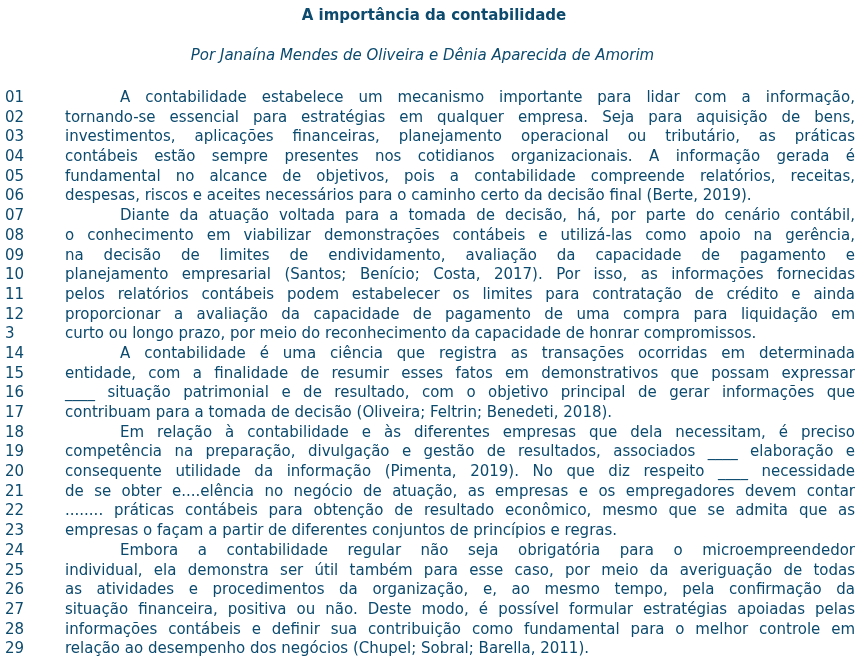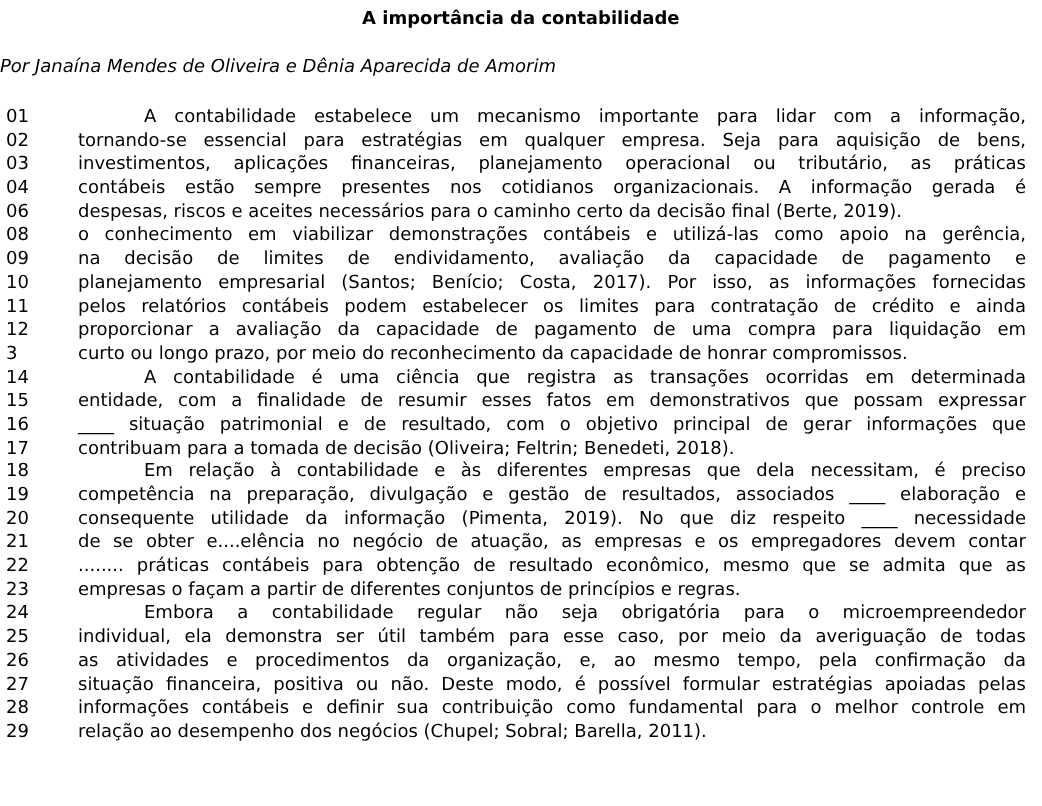--- a/index.html
+++ b/index.html
@@ -5,36 +5,36 @@
   html, body {
     margin: 0;
     padding: 0;
     background: #ffffff;
   }
   .page {
     position: relative;
     width: 868px;
     height: 672px;
     background: #ffffff;
-    color: #000000;
+    color: #0c4a6e;
     font-family: "DejaVu Sans", sans-serif;
     font-size: 15px;
     overflow: hidden;
   }
   .title {
     margin-top: 6px;
     text-align: center;
     font-weight: bold;
     font-size: 15px;
     line-height: 18px;
   }
   .byline {
     margin-top: 22px;
     margin-right: 23px;
-    text-align: left;
+    text-align: center;
     font-style: italic;
     font-size: 15px;
     line-height: 18px;
   }
   .body-text {
     margin-top: 24px;
   }
   .row {
     position: relative;
     height: 19.7px;
@@ -77,23 +77,31 @@
     <span class="txt">tornando-se essencial para estratégias em qualquer empresa. Seja para aquisição de bens,</span>
   </div>
       <div class="row">
     <span class="num">03</span>
     <span class="txt">investimentos, aplicações financeiras, planejamento operacional ou tributário, as práticas</span>
   </div>
       <div class="row">
     <span class="num">04</span>
     <span class="txt">contábeis estão sempre presentes nos cotidianos organizacionais. A informação gerada é</span>
   </div>
+      <div class="row">
+    <span class="num">05</span>
+    <span class="txt">fundamental no alcance de objetivos, pois a contabilidade compreende relatórios, receitas,</span>
+  </div>
       <div class="row para-last">
     <span class="num">06</span>
     <span class="txt">despesas, riscos e aceites necessários para o caminho certo da decisão final (Berte, 2019).</span>
+  </div>
+      <div class="row para-first">
+    <span class="num">07</span>
+    <span class="txt">Diante da atuação voltada para a tomada de decisão, há, por parte do cenário contábil,</span>
   </div>
       <div class="row">
     <span class="num">08</span>
     <span class="txt">o conhecimento em viabilizar demonstrações contábeis e utilizá-las como apoio na gerência,</span>
   </div>
       <div class="row">
     <span class="num">09</span>
     <span class="txt">na decisão de limites de endividamento, avaliação da capacidade de pagamento e</span>
   </div>
       <div class="row">

